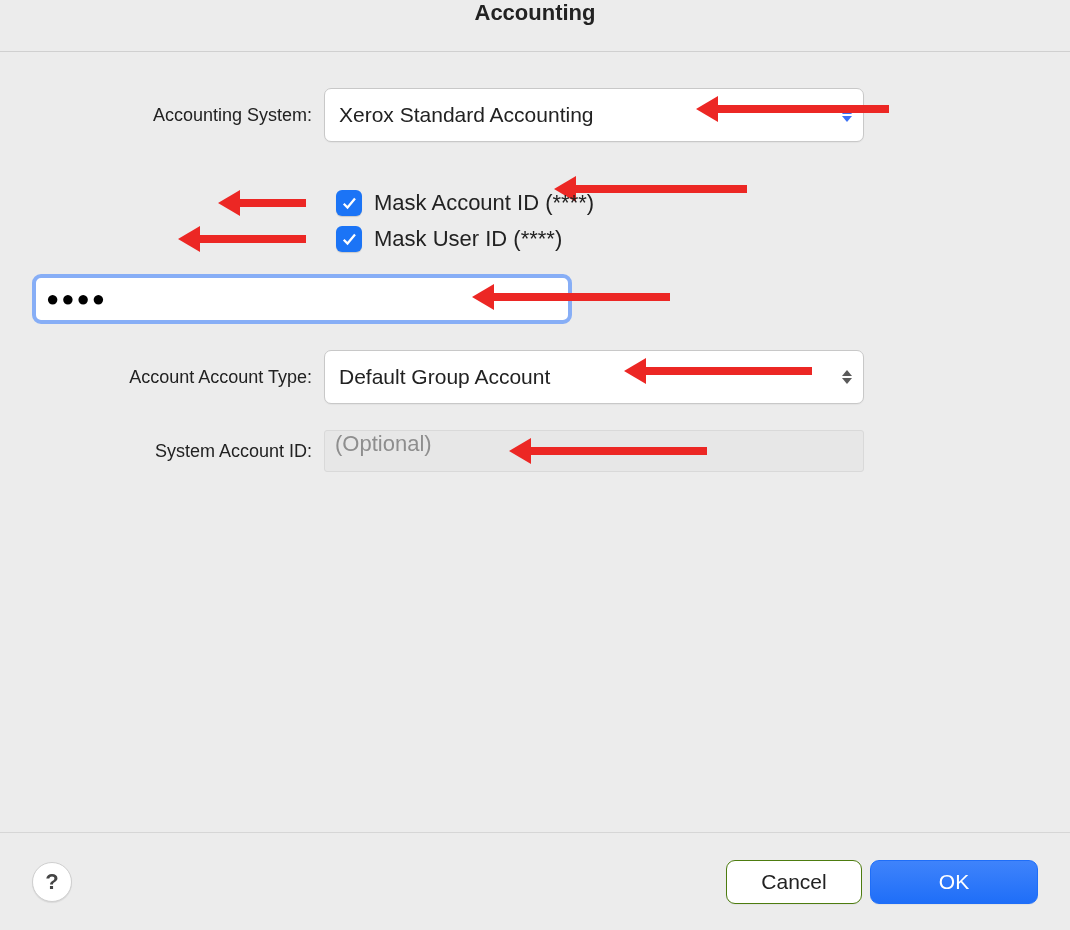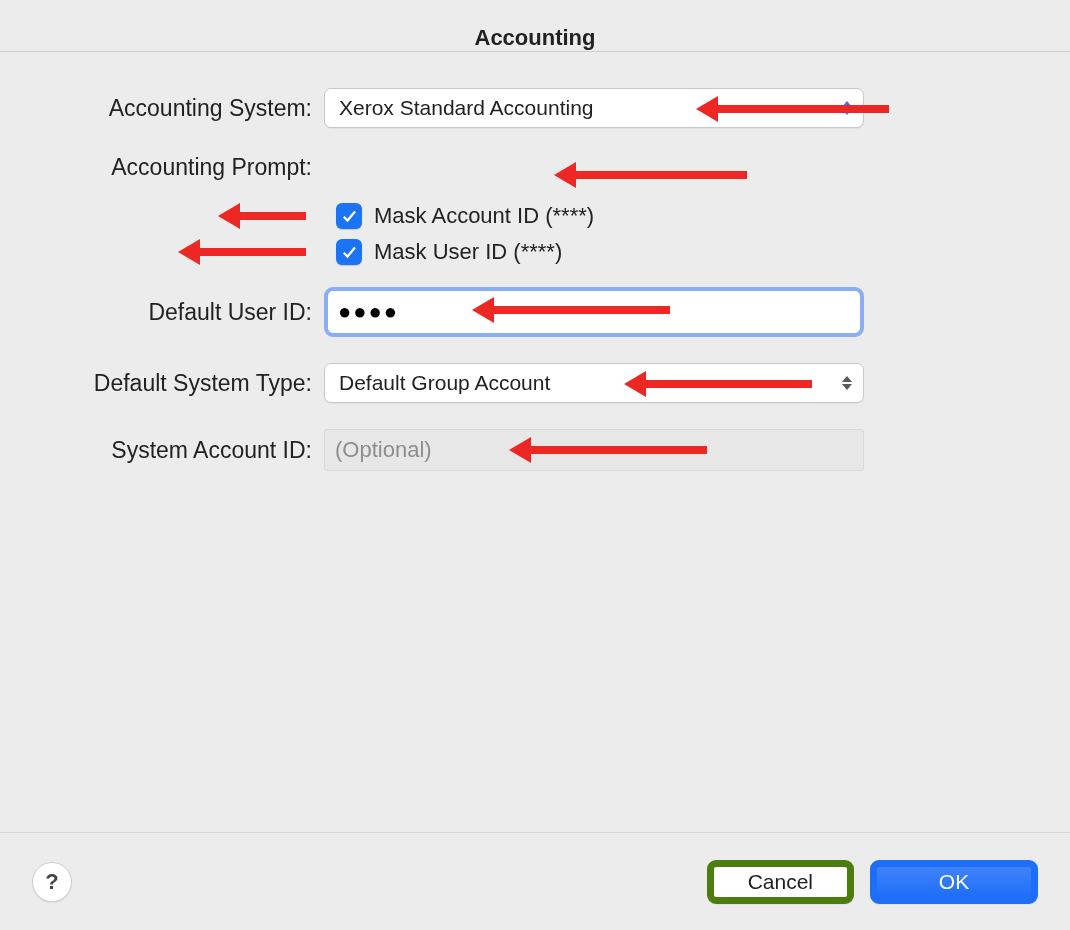--- a/index.html
+++ b/index.html
@@ -7,48 +7,48 @@
     margin: 0; padding: 0;
     width: 1070px; height: 930px;
     font-family: -apple-system, "Helvetica Neue", Arial, sans-serif;
     background: #ececec;
     color: #222;
     overflow: hidden;
   }
   .titlebar {
     height: 52px;
     border-bottom: 1px solid #d0d0d0;
-    display: flex; align-items: flex-end; justify-content: center;
+    display: flex; align-items: flex-start; justify-content: center;
     font-weight: 700; font-size: 22px;
     background: #ececec;
   }
   .content {
     padding: 36px 32px 0 32px;
   }
   .row {
     display: flex;
     align-items: center;
     margin-bottom: 26px;
     position: relative;
   }
   .label {
     width: 292px;
     text-align: right;
     padding-right: 12px;
-    font-size: 23px;
+    font-size: 18px;
     color: #222;
   }
   .field {
     flex: 0 0 540px;
     position: relative;
   }
   .select {
     position: relative;
     width: 540px;
-    height: 40px;
+    height: 54px;
     background: #fff;
     border: 1px solid #c8c8c8;
     border-radius: 7px;
     display: flex; align-items: center;
     padding: 0 34px 0 14px;
     font-size: 21px;
     box-shadow: 0 1px 1px rgba(0,0,0,0.04);
     cursor: default;
   }
   .select .stepper {
@@ -103,21 +103,21 @@
   }
   .textfield::selection { background: #b5d3fb; }
 
   .textfield-plain {
     width: 540px; height: 42px;
     background: #e7e7e7;
     border: 1px solid #d9d9d9;
     border-radius: 3px;
     font-size: 22px;
     padding: 0 10px;
-    display: flex; align-items: center;
+    display: flex; 
     color: #8e8e8e;
   }
 
   .footer {
     position: absolute;
     bottom: 0; left: 0; right: 0;
     height: 98px;
     border-top: 1px solid #d6d6d6;
     display: flex; align-items: center;
     padding: 0 32px;
@@ -133,23 +133,23 @@
     color: #444;
     box-shadow: 0 1px 1px rgba(0,0,0,0.08);
     cursor: default;
   }
   .footer-spacer { flex: 1; }
   .btn {
     height: 44px;
     padding: 0 34px;
     border-radius: 9px;
     font-size: 21px;
-    border: 7px solid #4d7c0f;
-    background: #fff;
-    margin-left: 16px;
+    border: 1px solid #4d7c0f;
+    background: #fff;
+    margin-left: 8px;
     display: flex; align-items: center; justify-content: center;
     cursor: default;
     min-width: 136px;
     box-shadow: 0 1px 1px rgba(0,0,0,0.04);
   }
   .btn.primary {
     background: linear-gradient(#3f83fb, #1f6ef8);
     border-color: #1f6ef8;
     color: #fff;
     min-width: 168px;
@@ -191,21 +191,20 @@
         <span class="stepper">
           <span class="stepper-up"></span>
             <span class="stepper-down"></span>
         </span>
       </div>
     </div>
     <div class="arrow" style="left:682px; top:17px; width:175px;"></div>
   </div>
 
   <div class="row">
-    <div class="label">Accounting Prompt:</div>
     <div class="arrow" style="left:540px; top:17px; width:175px;"></div>
   </div>
 
   <div class="checks-block">
     <div class="check-row">
       <span class="checkbox">
         <svg viewBox="0 0 24 24">
             <polyline points="5 13 10 18 20 6"></polyline>
           </svg>
       </span>
@@ -217,31 +216,30 @@
         <svg viewBox="0 0 24 24">
             <polyline points="5 13 10 18 20 6"></polyline>
           </svg>
       </span>
       <span>Mask User ID (****)</span>
       <div class="arrow" style="left:-140px; top:9px; width:110px;"></div>
     </div>
   </div>
 
   <div class="row">
-    <div class="label">Default User ID:</div>
     <div class="field">
       <div class="textfield-wrap">
         <input class="textfield" type="text" value="●●●●" style="">
       </div>
     </div>
     <div class="arrow" style="left:458px; top:19px; width:180px;"></div>
   </div>
 
   <div class="row">
-    <div class="label">Default System Type:</div>
+    <div class="label">Account Account Type:</div>
     <div class="field">
       <div class="select gray">
         <span>Default Group Account</span>
         <span class="stepper">
           <span class="stepper-up"></span>
             <span class="stepper-down"></span>
         </span>
       </div>
     </div>
     <div class="arrow" style="left:610px; top:17px; width:170px;"></div>

